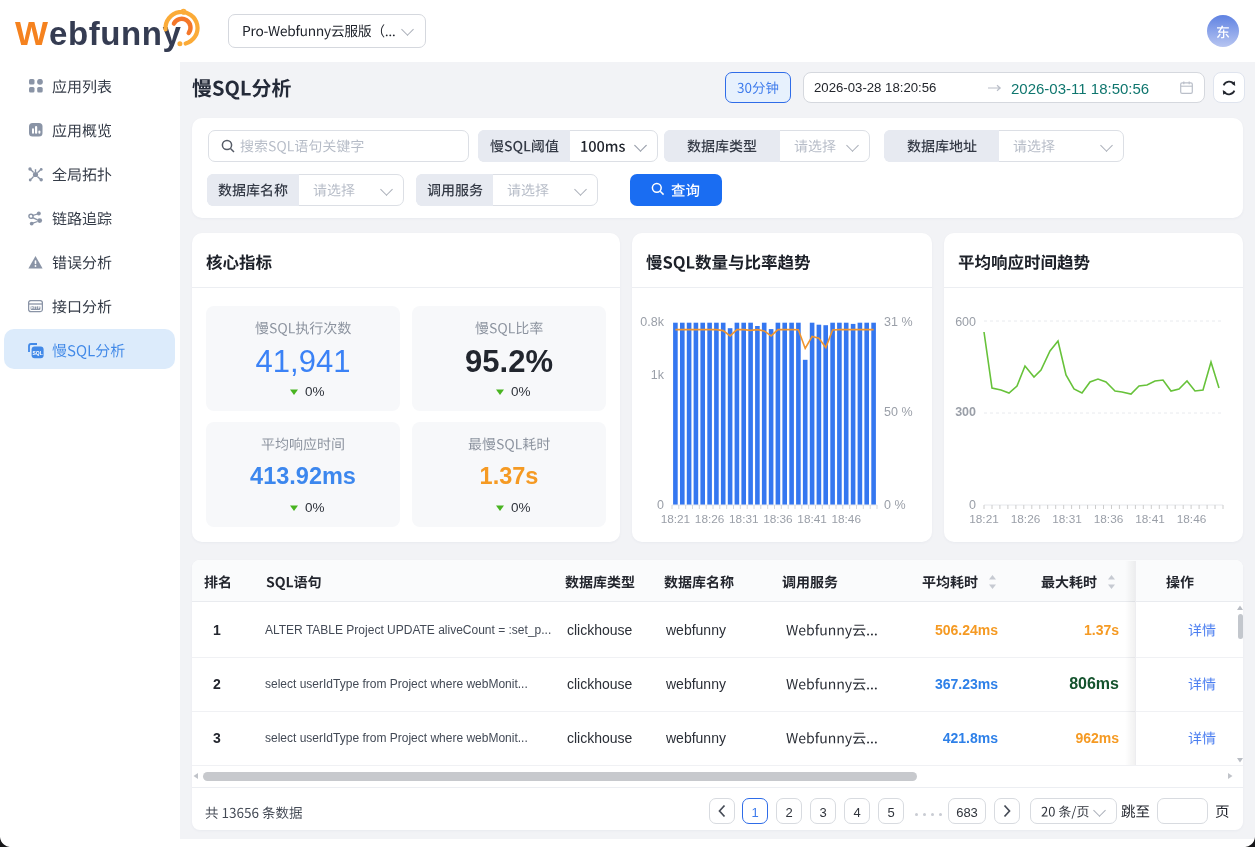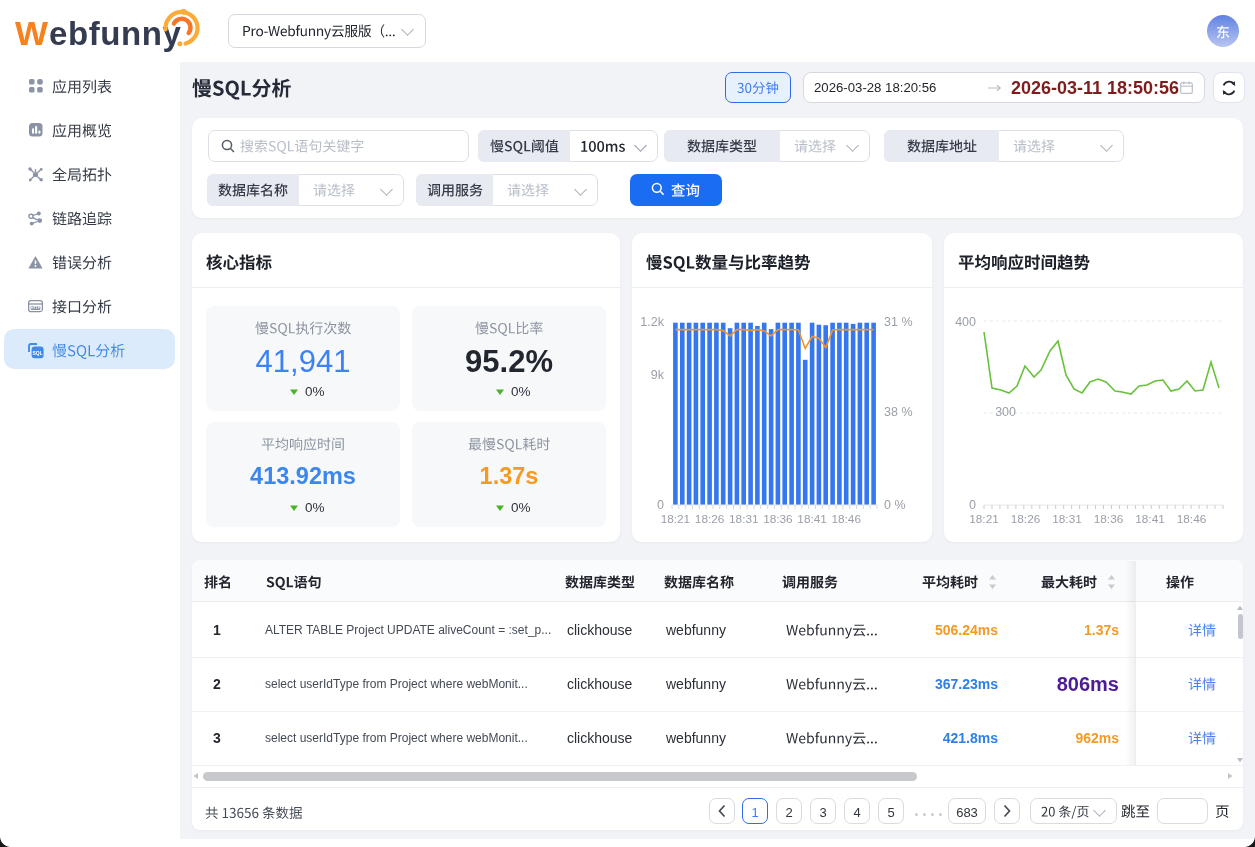--- a/index.html
+++ b/index.html
@@ -106,21 +106,21 @@
     </svg>
     <svg class="t" style="left:192.0px;top:75.5px" width="99" height="24" viewBox="0 0 99 24">
       <path d="M15.2 10.7V12.0H16.6V10.7ZM12.0 10.7V12.0H13.4V10.7ZM8.9 10.7V12.0H10.2V10.7ZM6.9 9.3H18.7V13.5H6.9ZM6.6 14.2H17.0V16.1H6.6ZM16.1 14.2H16.6L17.0 14.1L18.5 14.9Q17.7 16.4 16.5 17.5Q15.3 18.6 13.8 19.3Q12.2 20.1 10.4 20.6Q8.7 21.1 6.8 21.4Q6.7 21.1 6.5 20.7Q6.3 20.4 6.1 20.0Q5.9 19.6 5.7 19.4Q7.4 19.2 9.1 18.8Q10.7 18.4 12.1 17.8Q13.5 17.2 14.5 16.4Q15.6 15.6 16.1 14.5ZM9.7 15.1Q10.5 16.3 12.0 17.1Q13.5 18.0 15.4 18.6Q17.3 19.1 19.5 19.4Q19.3 19.6 19.0 20.0Q18.7 20.3 18.5 20.7Q18.3 21.1 18.1 21.4Q15.8 21.1 13.8 20.3Q11.8 19.6 10.3 18.5Q8.7 17.4 7.6 15.9ZM10.1 6.5V7.3H15.4V6.5ZM10.1 4.6V5.4H15.4V4.6ZM7.8 3.2H17.8V8.7H7.8ZM2.9 2.6H5.1V21.4H2.9ZM1.2 6.6 2.7 6.8Q2.7 7.6 2.6 8.6Q2.5 9.6 2.3 10.6Q2.2 11.6 1.9 12.3L0.4 11.8Q0.6 11.1 0.8 10.2Q0.9 9.3 1.1 8.3Q1.2 7.4 1.2 6.6ZM5.0 6.3 6.5 5.8Q6.8 6.7 7.1 7.6Q7.4 8.6 7.5 9.3L5.8 9.9Q5.7 9.2 5.5 8.2Q5.2 7.2 5.0 6.3Z M26.2 19.9Q24.8 19.9 23.3 19.3Q21.9 18.8 20.8 17.7L22.5 15.7Q23.3 16.4 24.3 16.9Q25.3 17.3 26.3 17.3Q27.5 17.3 28.1 16.9Q28.7 16.4 28.7 15.6Q28.7 15.1 28.4 14.7Q28.1 14.4 27.6 14.1Q27.1 13.9 26.4 13.6L24.5 12.8Q23.7 12.5 23.0 11.9Q22.3 11.4 21.9 10.7Q21.4 9.9 21.4 8.8Q21.4 7.6 22.1 6.6Q22.8 5.7 23.9 5.1Q25.1 4.5 26.6 4.5Q27.9 4.5 29.1 5.0Q30.3 5.5 31.2 6.4L29.7 8.3Q29.0 7.7 28.3 7.4Q27.5 7.1 26.6 7.1Q25.6 7.1 25.0 7.5Q24.5 7.9 24.5 8.6Q24.5 9.1 24.8 9.5Q25.1 9.8 25.6 10.1Q26.1 10.3 26.8 10.6L28.7 11.4Q29.6 11.7 30.3 12.3Q30.9 12.8 31.3 13.6Q31.7 14.3 31.7 15.4Q31.7 16.6 31.0 17.6Q30.4 18.6 29.2 19.3Q28.0 19.9 26.2 19.9Z M40.2 19.9Q38.2 19.9 36.7 18.9Q35.2 18.0 34.4 16.3Q33.6 14.5 33.6 12.1Q33.6 9.7 34.4 8.0Q35.2 6.3 36.7 5.4Q38.2 4.5 40.2 4.5Q42.2 4.5 43.6 5.4Q45.1 6.3 46.0 8.0Q46.8 9.7 46.8 12.1Q46.8 14.5 46.0 16.3Q45.1 18.0 43.6 18.9Q42.2 19.9 40.2 19.9ZM40.2 17.5Q41.3 17.5 42.1 16.8Q42.9 16.2 43.3 15.0Q43.8 13.8 43.8 12.1Q43.8 10.5 43.3 9.4Q42.9 8.3 42.1 7.7Q41.3 7.1 40.2 7.1Q39.1 7.1 38.3 7.7Q37.5 8.3 37.0 9.4Q36.6 10.5 36.6 12.1Q36.6 13.8 37.0 15.0Q37.5 16.2 38.3 16.8Q39.1 17.5 40.2 17.5ZM45.0 23.6Q43.4 23.6 42.2 23.1Q40.9 22.5 40.1 21.6Q39.2 20.7 38.7 19.5L41.7 19.2Q42.0 19.9 42.6 20.4Q43.1 20.8 43.8 21.0Q44.6 21.3 45.3 21.3Q45.8 21.3 46.2 21.2Q46.6 21.1 46.9 21.0L47.5 23.2Q47.1 23.4 46.4 23.5Q45.8 23.6 45.0 23.6Z M49.7 19.6V4.8H52.7V17.1H58.7V19.6Z M63.3 10.0H74.2V12.3H63.3ZM73.4 10.0H75.9Q75.9 10.0 75.9 10.2Q75.9 10.3 75.9 10.6Q75.9 10.8 75.9 11.0Q75.8 13.2 75.7 14.8Q75.6 16.4 75.4 17.5Q75.3 18.6 75.1 19.2Q75.0 19.8 74.7 20.2Q74.3 20.6 73.9 20.8Q73.4 21.0 72.9 21.1Q72.4 21.2 71.5 21.2Q70.7 21.2 69.8 21.2Q69.8 20.6 69.6 19.9Q69.4 19.2 69.1 18.7Q69.9 18.8 70.6 18.8Q71.3 18.8 71.7 18.8Q72.2 18.8 72.5 18.6Q72.7 18.3 72.9 17.4Q73.1 16.5 73.2 14.8Q73.3 13.1 73.4 10.4ZM65.6 2.9 68.2 3.6Q67.5 5.3 66.5 6.9Q65.6 8.5 64.4 9.9Q63.3 11.3 62.1 12.3Q61.9 12.0 61.5 11.7Q61.2 11.3 60.8 10.9Q60.4 10.6 60.1 10.4Q61.2 9.5 62.3 8.3Q63.3 7.2 64.2 5.8Q65.0 4.4 65.6 2.9ZM73.2 2.8Q73.7 3.8 74.3 4.8Q75.0 5.8 75.7 6.8Q76.5 7.7 77.3 8.6Q78.1 9.4 78.9 10.1Q78.6 10.3 78.2 10.6Q77.9 11.0 77.5 11.4Q77.2 11.8 77.0 12.1Q76.2 11.3 75.3 10.3Q74.5 9.4 73.7 8.3Q72.9 7.2 72.2 6.0Q71.5 4.8 71.0 3.7ZM66.7 10.6H69.3Q69.1 12.3 68.8 13.9Q68.5 15.5 67.7 16.9Q67.0 18.3 65.7 19.5Q64.3 20.6 62.1 21.5Q62.0 21.1 61.7 20.7Q61.5 20.3 61.2 20.0Q60.9 19.6 60.6 19.3Q62.6 18.7 63.8 17.7Q64.9 16.8 65.5 15.7Q66.1 14.5 66.4 13.2Q66.6 12.0 66.7 10.6Z M90.1 9.4H98.8V11.6H90.1ZM95.7 2.8 97.8 4.7Q96.6 5.2 95.2 5.6Q93.9 6.0 92.5 6.3Q91.1 6.6 89.7 6.8Q89.7 6.4 89.4 5.8Q89.2 5.2 89.0 4.8Q90.2 4.6 91.4 4.3Q92.7 4.0 93.8 3.6Q94.9 3.2 95.7 2.8ZM93.9 10.1H96.2V21.4H93.9ZM80.4 6.7H88.2V9.0H80.4ZM83.1 2.6H85.4V21.4H83.1ZM83.0 8.3 84.4 8.8Q84.2 10.0 83.8 11.3Q83.5 12.5 83.0 13.8Q82.6 15.0 82.1 16.1Q81.6 17.2 81.0 17.9Q80.8 17.4 80.5 16.8Q80.1 16.1 79.8 15.7Q80.4 15.0 80.8 14.2Q81.3 13.3 81.7 12.3Q82.2 11.3 82.5 10.3Q82.8 9.2 83.0 8.3ZM85.1 9.4Q85.3 9.7 85.8 10.2Q86.2 10.7 86.6 11.4Q87.1 12.0 87.5 12.6Q87.9 13.1 88.1 13.3L86.7 15.2Q86.5 14.7 86.1 14.1Q85.8 13.5 85.4 12.8Q85.0 12.1 84.7 11.5Q84.3 10.9 84.0 10.5ZM89.0 4.8H91.2V10.8Q91.2 11.9 91.1 13.3Q91.1 14.7 90.8 16.2Q90.6 17.6 90.1 18.9Q89.7 20.3 89.0 21.3Q88.7 21.2 88.4 20.9Q88.0 20.7 87.6 20.5Q87.2 20.2 87.0 20.1Q87.7 19.1 88.1 18.0Q88.5 16.8 88.6 15.5Q88.8 14.3 88.9 13.0Q89.0 11.8 89.0 10.8Z" fill="#252b39"></path>
     </svg>
     <div style="position:absolute;left:725px;top:72px;width:66px;height:31px;border:1.5px solid #2f6ce8;border-radius:7px;background:#e7f1fd"></div>
     <svg class="t" style="left:737.0px;top:79.2px" width="42" height="18" viewBox="0 0 42 18">
       <path d="M3.6 14.1Q2.8 14.1 2.2 13.9Q1.6 13.7 1.2 13.4Q0.7 13.1 0.4 12.7L1.0 11.9Q1.5 12.3 2.0 12.7Q2.6 13.0 3.5 13.0Q4.1 13.0 4.5 12.8Q5.0 12.6 5.2 12.2Q5.5 11.8 5.5 11.2Q5.5 10.6 5.2 10.1Q4.9 9.7 4.2 9.5Q3.6 9.2 2.4 9.2V8.3Q3.4 8.3 4.0 8.0Q4.6 7.8 4.9 7.3Q5.1 6.9 5.1 6.4Q5.1 5.7 4.7 5.2Q4.2 4.8 3.5 4.8Q2.9 4.8 2.4 5.1Q1.8 5.3 1.4 5.8L0.8 5.0Q1.3 4.5 2.0 4.1Q2.7 3.8 3.5 3.8Q4.3 3.8 5.0 4.1Q5.7 4.4 6.0 4.9Q6.4 5.5 6.4 6.3Q6.4 7.2 5.9 7.8Q5.4 8.4 4.6 8.7V8.7Q5.2 8.9 5.7 9.2Q6.2 9.5 6.5 10.0Q6.7 10.6 6.7 11.2Q6.7 12.1 6.3 12.7Q5.9 13.4 5.2 13.7Q4.4 14.1 3.6 14.1Z M11.2 14.1Q10.3 14.1 9.6 13.5Q8.9 12.9 8.5 11.8Q8.2 10.6 8.2 8.9Q8.2 7.2 8.5 6.0Q8.9 4.9 9.6 4.4Q10.3 3.8 11.2 3.8Q12.2 3.8 12.9 4.4Q13.6 4.9 13.9 6.1Q14.3 7.2 14.3 8.9Q14.3 10.6 13.9 11.8Q13.6 12.9 12.9 13.5Q12.2 14.1 11.2 14.1ZM11.2 13.1Q11.8 13.1 12.2 12.6Q12.7 12.2 12.9 11.3Q13.1 10.3 13.1 8.9Q13.1 7.5 12.9 6.5Q12.7 5.6 12.2 5.2Q11.8 4.8 11.2 4.8Q10.7 4.8 10.3 5.2Q9.8 5.6 9.6 6.5Q9.4 7.5 9.4 8.9Q9.4 10.3 9.6 11.3Q9.8 12.2 10.3 12.6Q10.7 13.1 11.2 13.1Z M17.5 7.6H25.2V8.6H17.5ZM24.9 7.6H25.9Q25.9 7.6 25.9 7.7Q25.9 7.8 25.9 7.9Q25.9 8.1 25.9 8.1Q25.9 9.7 25.8 10.8Q25.7 11.9 25.6 12.6Q25.5 13.3 25.4 13.7Q25.3 14.1 25.1 14.3Q24.9 14.6 24.6 14.7Q24.4 14.8 24.0 14.8Q23.7 14.8 23.1 14.8Q22.5 14.8 21.9 14.8Q21.9 14.6 21.8 14.3Q21.7 14.0 21.6 13.8Q22.2 13.8 22.8 13.8Q23.4 13.9 23.6 13.9Q24.0 13.9 24.2 13.7Q24.3 13.5 24.5 12.9Q24.6 12.3 24.7 11.0Q24.8 9.8 24.9 7.8ZM19.4 2.8 20.4 3.1Q20.0 4.2 19.4 5.3Q18.7 6.3 18.0 7.2Q17.2 8.0 16.4 8.7Q16.4 8.6 16.2 8.4Q16.0 8.3 15.9 8.2Q15.7 8.0 15.6 7.9Q16.4 7.3 17.1 6.5Q17.8 5.7 18.4 4.8Q19.0 3.8 19.4 2.8ZM24.1 2.8Q24.4 3.5 24.8 4.2Q25.3 4.9 25.8 5.5Q26.3 6.2 26.9 6.8Q27.4 7.3 28.0 7.7Q27.8 7.8 27.7 8.0Q27.5 8.1 27.4 8.3Q27.2 8.4 27.1 8.6Q26.6 8.1 26.1 7.5Q25.5 6.9 25.0 6.2Q24.4 5.4 24.0 4.7Q23.5 3.9 23.1 3.2ZM20.2 7.9H21.3Q21.1 9.0 20.9 10.1Q20.7 11.1 20.2 12.1Q19.7 13.0 18.8 13.7Q17.9 14.5 16.5 15.0Q16.4 14.9 16.3 14.7Q16.2 14.5 16.1 14.4Q16.0 14.2 15.9 14.1Q17.2 13.7 18.0 13.0Q18.8 12.4 19.3 11.6Q19.7 10.7 19.9 9.8Q20.1 8.9 20.2 7.9Z M34.5 5.4H41.1V11.3H40.2V6.4H35.5V11.4H34.5ZM37.3 2.6H38.3V15.0H37.3ZM35.0 9.6H40.7V10.6H35.0ZM30.9 2.6 31.8 2.8Q31.6 3.6 31.2 4.3Q30.8 5.0 30.4 5.7Q30.0 6.3 29.5 6.8Q29.4 6.7 29.4 6.5Q29.3 6.3 29.2 6.1Q29.1 5.9 29.0 5.8Q29.6 5.2 30.1 4.4Q30.6 3.5 30.9 2.6ZM30.6 4.1H34.1V5.0H30.5ZM31.1 14.9 31.0 14.0 31.3 13.6 34.1 12.2Q34.1 12.4 34.1 12.7Q34.2 12.9 34.2 13.1Q33.3 13.6 32.7 13.9Q32.1 14.2 31.8 14.4Q31.5 14.6 31.3 14.7Q31.2 14.8 31.1 14.9ZM30.0 6.5H33.8V7.4H30.0ZM29.3 9.2H34.1V10.2H29.3ZM31.1 14.9Q31.0 14.8 30.9 14.6Q30.8 14.5 30.7 14.3Q30.6 14.2 30.5 14.1Q30.7 14.0 31.0 13.7Q31.3 13.4 31.3 12.9V6.8H32.2V13.6Q32.2 13.6 32.1 13.7Q32.0 13.8 31.8 14.0Q31.6 14.1 31.5 14.3Q31.3 14.4 31.2 14.6Q31.1 14.7 31.1 14.9Z" fill="#3e7bec"></path>
     </svg>
     <div style="position:absolute;left:803px;top:72px;width:402px;height:31px;border:1px solid #d5d8de;border-radius:8px;background:#fff"></div>
     <div class="ht" style="left:814.0px;top:88.0px;font-size:13.2px;color:#23262c;font-weight:normal;font-family:'Liberation Sans',sans-serif;transform:translateY(-50%);">2026-03-28 18:20:56</div>
-    <div class="ht" style="left:1011.0px;top:88.0px;font-size:18px;color:#7f1d1d;font-weight:bold;font-family:'Liberation Sans',sans-serif;transform:translateY(-50%);">2026-03-11 18:50:56</div>
+    <div class="ht" style="left:1011.0px;top:88.0px;font-size:15px;color:#0f766e;font-weight:normal;font-family:'Liberation Sans',sans-serif;transform:translateY(-50%);">2026-03-11 18:50:56</div>
     <svg class="t" style="left:987px;top:83px;" width="16" height="10" viewBox="0 0 16 10">
       <path d="M1 5 L13 5 M10 2.2 L13.2 5 L10 7.8" stroke="#b9bec8" stroke-width="1.2" fill="none"></path>
     </svg>
     <svg class="t" style="left:1180px;top:81px;" width="13" height="13" viewBox="0 0 13 13">
       <rect x="0.7" y="1.9" width="11.6" height="10.4" rx="1.4" fill="none" stroke="#babfc9" stroke-width="1.2"></rect>
       <line x1="0.7" y1="5.2" x2="12.3" y2="5.2" stroke="#babfc9" stroke-width="1.1"></line>
       <line x1="3.8" y1="0.6" x2="3.8" y2="3.2" stroke="#babfc9" stroke-width="1.2"></line>
       <line x1="9.2" y1="0.6" x2="9.2" y2="3.2" stroke="#babfc9" stroke-width="1.2"></line>
     </svg>
     <div style="position:absolute;left:1213px;top:72px;width:32px;height:31px;border:1px solid #dfe4ee;border-radius:8px;background:#fff"></div>
@@ -307,25 +307,25 @@
       <line x1="197.2" y1="272" x2="197.2" y2="276" stroke="#d8d8d8" stroke-width="1"></line>
       <line x1="204.0" y1="272" x2="204.0" y2="276" stroke="#d8d8d8" stroke-width="1"></line>
       <line x1="210.8" y1="272" x2="210.8" y2="276" stroke="#d8d8d8" stroke-width="1"></line>
       <line x1="217.7" y1="272" x2="217.7" y2="276" stroke="#d8d8d8" stroke-width="1"></line>
       <line x1="224.5" y1="272" x2="224.5" y2="276" stroke="#d8d8d8" stroke-width="1"></line>
       <line x1="231.3" y1="272" x2="231.3" y2="276" stroke="#d8d8d8" stroke-width="1"></line>
       <line x1="238.2" y1="272" x2="238.2" y2="276" stroke="#d8d8d8" stroke-width="1"></line>
       <line x1="245.0" y1="272" x2="245.0" y2="276" stroke="#d8d8d8" stroke-width="1"></line>
       <polyline points="43.4,96.6 50.2,96.6 57.1,96.6 63.9,96.6 70.8,96.6 77.6,96.6 84.4,96.6 91.2,97.6 98.1,102.9 104.9,96.6 111.8,96.6 118.6,97.4 125.4,96.6 132.2,97.9 139.1,102.9 145.9,96.6 152.8,96.6 159.6,96.6 166.4,96.8 173.2,115.4 180.1,103.5 186.9,105.3 193.8,114.5 200.6,97.0 207.4,96.6 214.2,96.6 221.1,96.6 227.9,96.6 234.8,96.6 241.6,96.6" fill="none" stroke="#f0952e" stroke-width="1.6"></polyline>
     </svg>
-    <div class="ht" style="left:664.0px;top:322.0px;font-size:12.5px;color:#9a9fa8;font-weight:normal;font-family:'Liberation Sans',sans-serif;transform:translate(-100%,-50%);">1.2k</div>
-    <div class="ht" style="left:664.0px;top:375.0px;font-size:12.5px;color:#9a9fa8;font-weight:normal;font-family:'Liberation Sans',sans-serif;transform:translate(-100%,-50%);">9k</div>
+    <div class="ht" style="left:664.0px;top:322.0px;font-size:12.5px;color:#9a9fa8;font-weight:normal;font-family:'Liberation Sans',sans-serif;transform:translate(-100%,-50%);">0.8k</div>
+    <div class="ht" style="left:664.0px;top:375.0px;font-size:12.5px;color:#9a9fa8;font-weight:normal;font-family:'Liberation Sans',sans-serif;transform:translate(-100%,-50%);">1k</div>
     <div class="ht" style="left:664.0px;top:505.0px;font-size:12.5px;color:#9a9fa8;font-weight:normal;font-family:'Liberation Sans',sans-serif;transform:translate(-100%,-50%);">0</div>
     <div class="ht" style="left:884.0px;top:322.0px;font-size:12.5px;color:#9a9fa8;font-weight:normal;font-family:'Liberation Sans',sans-serif;transform:translateY(-50%);">31 %</div>
-    <div class="ht" style="left:884.0px;top:412.0px;font-size:12.5px;color:#9a9fa8;font-weight:normal;font-family:'Liberation Sans',sans-serif;transform:translateY(-50%);">38 %</div>
+    <div class="ht" style="left:884.0px;top:412.0px;font-size:12.5px;color:#9a9fa8;font-weight:normal;font-family:'Liberation Sans',sans-serif;transform:translateY(-50%);">50 %</div>
     <div class="ht" style="left:884.0px;top:505.0px;font-size:12.5px;color:#9a9fa8;font-weight:normal;font-family:'Liberation Sans',sans-serif;transform:translateY(-50%);">0 %</div>
     <div class="ht" style="left:675.4px;top:520.0px;font-size:11.8px;color:#9a9fa8;font-weight:normal;font-family:'Liberation Sans',sans-serif;transform:translate(-50%,-50%);">18:21</div>
     <div class="ht" style="left:709.6px;top:520.0px;font-size:11.8px;color:#9a9fa8;font-weight:normal;font-family:'Liberation Sans',sans-serif;transform:translate(-50%,-50%);">18:26</div>
     <div class="ht" style="left:743.8px;top:520.0px;font-size:11.8px;color:#9a9fa8;font-weight:normal;font-family:'Liberation Sans',sans-serif;transform:translate(-50%,-50%);">18:31</div>
     <div class="ht" style="left:777.9px;top:520.0px;font-size:11.8px;color:#9a9fa8;font-weight:normal;font-family:'Liberation Sans',sans-serif;transform:translate(-50%,-50%);">18:36</div>
     <div class="ht" style="left:812.1px;top:520.0px;font-size:11.8px;color:#9a9fa8;font-weight:normal;font-family:'Liberation Sans',sans-serif;transform:translate(-50%,-50%);">18:41</div>
     <div class="ht" style="left:846.2px;top:520.0px;font-size:11.8px;color:#9a9fa8;font-weight:normal;font-family:'Liberation Sans',sans-serif;transform:translate(-50%,-50%);">18:46</div>
     <svg class="t" style="left:944px;top:233px;" width="299" height="309" viewBox="0 0 299 309">
       <line x1="40" y1="88" x2="279" y2="88" stroke="#e8eaee" stroke-width="1" stroke-dasharray="3,3"></line>
       <line x1="40" y1="180" x2="279" y2="180" stroke="#e8eaee" stroke-width="1" stroke-dasharray="3,3"></line>
@@ -356,22 +356,22 @@
       <line x1="223.2" y1="272" x2="223.2" y2="276" stroke="#ccc" stroke-width="1"></line>
       <line x1="231.2" y1="272" x2="231.2" y2="276" stroke="#ccc" stroke-width="1"></line>
       <line x1="239.2" y1="272" x2="239.2" y2="276" stroke="#ccc" stroke-width="1"></line>
       <line x1="247.1" y1="272" x2="247.1" y2="276" stroke="#ccc" stroke-width="1"></line>
       <line x1="255.1" y1="272" x2="255.1" y2="276" stroke="#ccc" stroke-width="1"></line>
       <line x1="263.1" y1="272" x2="263.1" y2="276" stroke="#ccc" stroke-width="1"></line>
       <line x1="271.0" y1="272" x2="271.0" y2="276" stroke="#ccc" stroke-width="1"></line>
       <line x1="279.0" y1="272" x2="279.0" y2="276" stroke="#ccc" stroke-width="1"></line>
       <polyline points="40,99 48,155 57,157 65,160 73,153 81,133 90,144 97,137 106,118 114,108 122,142 130,156 138,160 146,149 154,146 162,149 171,158 178,159 187,161 195,153 203,152 211,148 219,147 227,158 235,156 243,148 251,158 259,157 267,129 275,155" fill="none" stroke="#67c23a" stroke-width="1.6"></polyline>
     </svg>
-    <div class="ht" style="left:976.0px;top:322.0px;font-size:12.5px;color:#9a9fa8;font-weight:normal;font-family:'Liberation Sans',sans-serif;transform:translate(-100%,-50%);">400</div>
-    <div class="ht" style="left:976.0px;top:412.0px;font-size:12.5px;color:#9a9fa8;font-weight:normal;font-family:'Liberation Sans',sans-serif;transform:translate(-100%,-50%);margin-left:40px;">300</div>
+    <div class="ht" style="left:976.0px;top:322.0px;font-size:12.5px;color:#9a9fa8;font-weight:normal;font-family:'Liberation Sans',sans-serif;transform:translate(-100%,-50%);">600</div>
+    <div class="ht" style="left:976.0px;top:412.0px;font-size:12.5px;color:#9a9fa8;font-weight:bold;font-family:'Liberation Sans',sans-serif;transform:translate(-100%,-50%);">300</div>
     <div class="ht" style="left:976.0px;top:505.0px;font-size:12.5px;color:#9a9fa8;font-weight:normal;font-family:'Liberation Sans',sans-serif;transform:translate(-100%,-50%);">0</div>
     <div class="ht" style="left:984.0px;top:520.0px;font-size:11.8px;color:#9a9fa8;font-weight:normal;font-family:'Liberation Sans',sans-serif;transform:translate(-50%,-50%);">18:21</div>
     <div class="ht" style="left:1025.5px;top:520.0px;font-size:11.8px;color:#9a9fa8;font-weight:normal;font-family:'Liberation Sans',sans-serif;transform:translate(-50%,-50%);">18:26</div>
     <div class="ht" style="left:1067.0px;top:520.0px;font-size:11.8px;color:#9a9fa8;font-weight:normal;font-family:'Liberation Sans',sans-serif;transform:translate(-50%,-50%);">18:31</div>
     <div class="ht" style="left:1108.5px;top:520.0px;font-size:11.8px;color:#9a9fa8;font-weight:normal;font-family:'Liberation Sans',sans-serif;transform:translate(-50%,-50%);">18:36</div>
     <div class="ht" style="left:1150.0px;top:520.0px;font-size:11.8px;color:#9a9fa8;font-weight:normal;font-family:'Liberation Sans',sans-serif;transform:translate(-50%,-50%);">18:41</div>
     <div class="ht" style="left:1191.5px;top:520.0px;font-size:11.8px;color:#9a9fa8;font-weight:normal;font-family:'Liberation Sans',sans-serif;transform:translate(-50%,-50%);">18:46</div>
     <div class="card" style="left:192px;top:560px;width:1051px;height:270px;border-radius:8px"></div>
     <div style="position:absolute;left:192px;top:560px;width:1051px;height:42px;background:#fafbfc;border-radius:8px 8px 0 0;border-bottom:1px solid #e9ebef"></div>
     <svg class="t" style="left:204.0px;top:573.0px" width="28" height="18" viewBox="0 0 28 18">
@@ -427,21 +427,21 @@
       <path d="M1.5 3.6 2.2 2.9Q2.6 3.2 3.0 3.6Q3.4 3.9 3.8 4.3Q4.2 4.6 4.4 4.9L3.7 5.7Q3.4 5.4 3.1 5.0Q2.7 4.7 2.3 4.3Q1.9 3.9 1.5 3.6ZM2.6 15.2 2.4 14.2 2.7 13.7 5.1 11.9Q5.2 12.1 5.3 12.4Q5.4 12.6 5.5 12.8Q4.6 13.4 4.1 13.9Q3.6 14.3 3.3 14.5Q3.0 14.8 2.8 14.9Q2.7 15.0 2.6 15.2ZM0.6 7.0H3.4V8.0H0.6ZM2.6 15.2Q2.6 15.0 2.5 14.9Q2.4 14.8 2.2 14.6Q2.1 14.5 2.0 14.4Q2.2 14.3 2.3 14.1Q2.5 13.9 2.6 13.7Q2.7 13.4 2.7 13.0V7.0H3.7V13.8Q3.7 13.8 3.6 13.9Q3.5 14.0 3.3 14.2Q3.2 14.3 3.0 14.5Q2.8 14.7 2.7 14.9Q2.6 15.0 2.6 15.2ZM5.6 5.2H13.0V6.2H5.6ZM6.0 8.1H12.6V9.1H6.0ZM5.3 11.1H13.3V12.1H5.3ZM8.8 5.6H9.9V15.4H8.8ZM6.4 3.0 7.3 2.6Q7.6 3.1 8.0 3.8Q8.4 4.4 8.5 4.8L7.5 5.2Q7.4 4.8 7.1 4.1Q6.7 3.5 6.4 3.0ZM11.6 2.5 12.6 2.9Q12.3 3.7 11.8 4.5Q11.4 5.3 11.0 5.8L10.1 5.5Q10.4 5.1 10.6 4.6Q10.9 4.1 11.2 3.5Q11.4 3.0 11.6 2.5Z M20.0 10.6H25.6V11.4H20.0ZM18.7 3.7H27.0V4.5H18.7ZM19.0 5.4H26.6V6.1H19.0ZM18.3 7.1H27.4V7.9H18.3ZM20.0 12.4H25.6V13.2H20.0ZM19.3 8.7H25.6V9.5H20.2V15.4H19.3ZM25.3 8.7H26.3V14.3Q26.3 14.7 26.2 14.9Q26.1 15.1 25.8 15.2Q25.5 15.3 25.0 15.4Q24.5 15.4 23.8 15.4Q23.8 15.2 23.7 14.9Q23.6 14.7 23.5 14.5Q24.0 14.5 24.5 14.5Q24.9 14.5 25.1 14.5Q25.3 14.5 25.3 14.2ZM22.3 2.6H23.3V7.4H22.3ZM16.1 2.6H17.1V15.4H16.1ZM15.0 5.3 15.8 5.4Q15.8 5.9 15.7 6.6Q15.6 7.3 15.5 7.9Q15.4 8.6 15.2 9.1L14.4 8.9Q14.6 8.4 14.7 7.8Q14.8 7.1 14.9 6.5Q15.0 5.8 15.0 5.3ZM17.2 4.9 17.9 4.6Q18.1 5.1 18.4 5.6Q18.6 6.2 18.7 6.6L18.0 7.0Q17.9 6.6 17.6 6.0Q17.4 5.4 17.2 4.9Z" fill="#4b7ef0"></path>
     </svg>
     <div class="ht" style="left:217.0px;top:684.0px;font-size:14px;color:#23262e;font-weight:bold;font-family:'Liberation Sans',sans-serif;transform:translate(-50%,-50%);">2</div>
     <div class="ht" style="left:265.0px;top:684.0px;font-size:12px;color:#434a56;font-weight:normal;font-family:'Liberation Sans',sans-serif;transform:translateY(-50%);">select userIdType from Project where webMonit...</div>
     <div class="ht" style="left:567.0px;top:684.0px;font-size:14px;color:#2a2e36;font-weight:normal;font-family:'Liberation Sans',sans-serif;transform:translateY(-50%);">clickhouse</div>
     <div class="ht" style="left:666.0px;top:684.0px;font-size:14px;color:#2a2e36;font-weight:normal;font-family:'Liberation Sans',sans-serif;transform:translateY(-50%);">webfunny</div>
     <svg class="t" style="left:786.0px;top:675.0px" width="92" height="18" viewBox="0 0 92 18">
       <path d="M2.5 14.3 0.4 4.1H1.7L2.8 9.6Q2.9 10.5 3.1 11.3Q3.2 12.1 3.4 13.0H3.4Q3.6 12.1 3.8 11.3Q4.0 10.5 4.2 9.6L5.6 4.1H6.8L8.2 9.6Q8.4 10.5 8.6 11.3Q8.8 12.1 8.9 13.0H9.0Q9.2 12.1 9.3 11.3Q9.4 10.5 9.6 9.6L10.7 4.1H11.9L9.8 14.3H8.2L6.7 8.1Q6.5 7.5 6.4 7.0Q6.3 6.4 6.2 5.8H6.1Q6.0 6.4 5.9 7.0Q5.7 7.5 5.6 8.1L4.1 14.3Z M16.7 14.5Q15.6 14.5 14.8 14.0Q14.0 13.6 13.5 12.7Q13.0 11.8 13.0 10.5Q13.0 9.6 13.3 8.9Q13.6 8.1 14.1 7.6Q14.6 7.1 15.2 6.8Q15.8 6.5 16.4 6.5Q17.4 6.5 18.1 7.0Q18.7 7.4 19.1 8.2Q19.5 9.0 19.5 10.1Q19.5 10.3 19.4 10.5Q19.4 10.7 19.4 10.8H14.3Q14.3 11.6 14.6 12.2Q15.0 12.8 15.5 13.2Q16.1 13.5 16.8 13.5Q17.4 13.5 17.8 13.3Q18.3 13.2 18.7 12.9L19.2 13.7Q18.7 14.0 18.0 14.3Q17.4 14.5 16.7 14.5ZM14.3 9.9H18.3Q18.3 8.8 17.8 8.2Q17.3 7.5 16.4 7.5Q15.9 7.5 15.4 7.8Q15.0 8.1 14.7 8.6Q14.3 9.1 14.3 9.9Z M24.7 14.5Q24.2 14.5 23.6 14.2Q23.0 14.0 22.5 13.5H22.5L22.4 14.3H21.3V3.2H22.6V6.2L22.6 7.6Q23.1 7.1 23.7 6.8Q24.3 6.5 25.0 6.5Q25.9 6.5 26.6 7.0Q27.3 7.5 27.6 8.4Q28.0 9.2 28.0 10.4Q28.0 11.7 27.5 12.6Q27.1 13.5 26.3 14.0Q25.6 14.5 24.7 14.5ZM24.5 13.4Q25.1 13.4 25.6 13.1Q26.1 12.7 26.4 12.0Q26.7 11.4 26.7 10.4Q26.7 9.6 26.5 8.9Q26.3 8.3 25.8 8.0Q25.4 7.6 24.6 7.6Q24.2 7.6 23.7 7.9Q23.2 8.1 22.6 8.6V12.6Q23.1 13.1 23.6 13.3Q24.1 13.4 24.5 13.4Z M30.2 14.3V5.5Q30.2 4.7 30.4 4.2Q30.7 3.6 31.2 3.3Q31.7 3.0 32.4 3.0Q32.8 3.0 33.1 3.1Q33.4 3.1 33.7 3.2L33.4 4.2Q33.0 4.0 32.5 4.0Q32.0 4.0 31.7 4.4Q31.5 4.8 31.5 5.5V14.3ZM29.2 7.8V6.8L30.3 6.7H33.1V7.8Z M36.8 14.5Q35.6 14.5 35.0 13.7Q34.4 13.0 34.4 11.5V6.7H35.7V11.4Q35.7 12.4 36.0 12.9Q36.4 13.4 37.1 13.4Q37.7 13.4 38.2 13.1Q38.7 12.8 39.2 12.1V6.7H40.5V14.3H39.4L39.3 13.1H39.3Q38.7 13.7 38.1 14.1Q37.5 14.5 36.8 14.5Z M43.0 14.3V6.7H44.1L44.2 7.8H44.2Q44.8 7.3 45.4 6.9Q46.0 6.5 46.8 6.5Q48.0 6.5 48.6 7.3Q49.1 8.0 49.1 9.5V14.3H47.8V9.7Q47.8 8.6 47.5 8.1Q47.2 7.6 46.4 7.6Q45.8 7.6 45.3 7.9Q44.9 8.2 44.3 8.8V14.3Z M51.6 14.3V6.7H52.6L52.7 7.8H52.8Q53.3 7.3 53.9 6.9Q54.5 6.5 55.3 6.5Q56.5 6.5 57.1 7.3Q57.7 8.0 57.7 9.5V14.3H56.4V9.7Q56.4 8.6 56.0 8.1Q55.7 7.6 54.9 7.6Q54.3 7.6 53.9 7.9Q53.4 8.2 52.9 8.8V14.3Z M60.2 17.6Q60.0 17.6 59.8 17.6Q59.5 17.5 59.3 17.4L59.6 16.4Q59.7 16.5 59.9 16.5Q60.0 16.5 60.2 16.5Q60.8 16.5 61.2 16.1Q61.7 15.6 61.9 14.9L62.1 14.3L59.0 6.7H60.3L61.9 10.9Q62.1 11.4 62.3 12.0Q62.4 12.6 62.6 13.1H62.7Q62.9 12.6 63.0 12.0Q63.2 11.4 63.3 10.9L64.7 6.7H65.9L63.1 15.0Q62.8 15.7 62.4 16.3Q62.1 16.9 61.5 17.3Q61.0 17.6 60.2 17.6Z M68.4 3.7H77.9V4.7H68.4ZM66.9 7.6H79.4V8.7H66.9ZM74.8 10.4 75.8 10.0Q76.4 10.7 77.0 11.6Q77.6 12.5 78.2 13.4Q78.7 14.2 79.1 14.9L78.0 15.5Q77.7 14.8 77.2 13.9Q76.6 13.1 76.0 12.1Q75.4 11.2 74.8 10.4ZM68.1 14.9Q68.1 14.8 68.0 14.6Q67.9 14.4 67.8 14.2Q67.8 13.9 67.7 13.8Q67.9 13.7 68.2 13.4Q68.5 13.2 68.8 12.7Q68.9 12.5 69.3 12.0Q69.6 11.6 70.0 10.9Q70.5 10.2 70.9 9.5Q71.3 8.7 71.6 7.9L72.9 8.3Q72.3 9.5 71.7 10.5Q71.0 11.6 70.3 12.6Q69.6 13.5 68.9 14.3V14.3Q68.9 14.3 68.8 14.4Q68.7 14.4 68.5 14.5Q68.3 14.6 68.2 14.7Q68.1 14.8 68.1 14.9ZM68.1 14.9 68.1 14.0 68.9 13.6 77.4 12.9Q77.4 13.2 77.5 13.5Q77.5 13.8 77.6 14.0Q75.6 14.1 74.1 14.3Q72.7 14.4 71.7 14.5Q70.7 14.6 70.0 14.6Q69.4 14.7 69.0 14.7Q68.7 14.8 68.5 14.8Q68.2 14.9 68.1 14.9Z M82.1 14.5Q81.7 14.5 81.4 14.2Q81.1 14.0 81.1 13.5Q81.1 13.1 81.4 12.8Q81.7 12.5 82.1 12.5Q82.5 12.5 82.7 12.8Q83.0 13.1 83.0 13.5Q83.0 14.0 82.7 14.2Q82.5 14.5 82.1 14.5Z M86.0 14.5Q85.6 14.5 85.3 14.2Q85.0 14.0 85.0 13.5Q85.0 13.1 85.3 12.8Q85.6 12.5 86.0 12.5Q86.3 12.5 86.6 12.8Q86.9 13.1 86.9 13.5Q86.9 14.0 86.6 14.2Q86.3 14.5 86.0 14.5Z M89.8 14.5Q89.5 14.5 89.2 14.2Q88.9 14.0 88.9 13.5Q88.9 13.1 89.2 12.8Q89.5 12.5 89.8 12.5Q90.2 12.5 90.5 12.8Q90.8 13.1 90.8 13.5Q90.8 14.0 90.5 14.2Q90.2 14.5 89.8 14.5Z" fill="#2a2e36"></path>
     </svg>
     <div class="ht" style="left:998.0px;top:684.0px;font-size:14px;color:#2e80e8;font-weight:bold;font-family:'Liberation Sans',sans-serif;transform:translate(-100%,-50%);">367.23ms</div>
-    <div class="ht" style="left:1119.0px;top:684.0px;font-size:20px;color:#4c1d95;font-weight:bold;font-family:'Liberation Sans',sans-serif;transform:translate(-100%,-50%);">806ms</div>
+    <div class="ht" style="left:1119.0px;top:684.0px;font-size:16px;color:#14532d;font-weight:bold;font-family:'Liberation Sans',sans-serif;transform:translate(-100%,-50%);">806ms</div>
     <svg class="t" style="left:1188.0px;top:675.0px" width="28" height="18" viewBox="0 0 28 18">
       <path d="M1.5 3.6 2.2 2.9Q2.6 3.2 3.0 3.6Q3.4 3.9 3.8 4.3Q4.2 4.6 4.4 4.9L3.7 5.7Q3.4 5.4 3.1 5.0Q2.7 4.7 2.3 4.3Q1.9 3.9 1.5 3.6ZM2.6 15.2 2.4 14.2 2.7 13.7 5.1 11.9Q5.2 12.1 5.3 12.4Q5.4 12.6 5.5 12.8Q4.6 13.4 4.1 13.9Q3.6 14.3 3.3 14.5Q3.0 14.8 2.8 14.9Q2.7 15.0 2.6 15.2ZM0.6 7.0H3.4V8.0H0.6ZM2.6 15.2Q2.6 15.0 2.5 14.9Q2.4 14.8 2.2 14.6Q2.1 14.5 2.0 14.4Q2.2 14.3 2.3 14.1Q2.5 13.9 2.6 13.7Q2.7 13.4 2.7 13.0V7.0H3.7V13.8Q3.7 13.8 3.6 13.9Q3.5 14.0 3.3 14.2Q3.2 14.3 3.0 14.5Q2.8 14.7 2.7 14.9Q2.6 15.0 2.6 15.2ZM5.6 5.2H13.0V6.2H5.6ZM6.0 8.1H12.6V9.1H6.0ZM5.3 11.1H13.3V12.1H5.3ZM8.8 5.6H9.9V15.4H8.8ZM6.4 3.0 7.3 2.6Q7.6 3.1 8.0 3.8Q8.4 4.4 8.5 4.8L7.5 5.2Q7.4 4.8 7.1 4.1Q6.7 3.5 6.4 3.0ZM11.6 2.5 12.6 2.9Q12.3 3.7 11.8 4.5Q11.4 5.3 11.0 5.8L10.1 5.5Q10.4 5.1 10.6 4.6Q10.9 4.1 11.2 3.5Q11.4 3.0 11.6 2.5Z M20.0 10.6H25.6V11.4H20.0ZM18.7 3.7H27.0V4.5H18.7ZM19.0 5.4H26.6V6.1H19.0ZM18.3 7.1H27.4V7.9H18.3ZM20.0 12.4H25.6V13.2H20.0ZM19.3 8.7H25.6V9.5H20.2V15.4H19.3ZM25.3 8.7H26.3V14.3Q26.3 14.7 26.2 14.9Q26.1 15.1 25.8 15.2Q25.5 15.3 25.0 15.4Q24.5 15.4 23.8 15.4Q23.8 15.2 23.7 14.9Q23.6 14.7 23.5 14.5Q24.0 14.5 24.5 14.5Q24.9 14.5 25.1 14.5Q25.3 14.5 25.3 14.2ZM22.3 2.6H23.3V7.4H22.3ZM16.1 2.6H17.1V15.4H16.1ZM15.0 5.3 15.8 5.4Q15.8 5.9 15.7 6.6Q15.6 7.3 15.5 7.9Q15.4 8.6 15.2 9.1L14.4 8.9Q14.6 8.4 14.7 7.8Q14.8 7.1 14.9 6.5Q15.0 5.8 15.0 5.3ZM17.2 4.9 17.9 4.6Q18.1 5.1 18.4 5.6Q18.6 6.2 18.7 6.6L18.0 7.0Q17.9 6.6 17.6 6.0Q17.4 5.4 17.2 4.9Z" fill="#4b7ef0"></path>
     </svg>
     <div class="ht" style="left:217.0px;top:738.0px;font-size:14px;color:#23262e;font-weight:bold;font-family:'Liberation Sans',sans-serif;transform:translate(-50%,-50%);">3</div>
     <div class="ht" style="left:265.0px;top:738.0px;font-size:12px;color:#434a56;font-weight:normal;font-family:'Liberation Sans',sans-serif;transform:translateY(-50%);">select userIdType from Project where webMonit...</div>
     <div class="ht" style="left:567.0px;top:738.0px;font-size:14px;color:#2a2e36;font-weight:normal;font-family:'Liberation Sans',sans-serif;transform:translateY(-50%);">clickhouse</div>
     <div class="ht" style="left:666.0px;top:738.0px;font-size:14px;color:#2a2e36;font-weight:normal;font-family:'Liberation Sans',sans-serif;transform:translateY(-50%);">webfunny</div>
     <svg class="t" style="left:786.0px;top:729.0px" width="92" height="18" viewBox="0 0 92 18">
       <path d="M2.5 14.3 0.4 4.1H1.7L2.8 9.6Q2.9 10.5 3.1 11.3Q3.2 12.1 3.4 13.0H3.4Q3.6 12.1 3.8 11.3Q4.0 10.5 4.2 9.6L5.6 4.1H6.8L8.2 9.6Q8.4 10.5 8.6 11.3Q8.8 12.1 8.9 13.0H9.0Q9.2 12.1 9.3 11.3Q9.4 10.5 9.6 9.6L10.7 4.1H11.9L9.8 14.3H8.2L6.7 8.1Q6.5 7.5 6.4 7.0Q6.3 6.4 6.2 5.8H6.1Q6.0 6.4 5.9 7.0Q5.7 7.5 5.6 8.1L4.1 14.3Z M16.7 14.5Q15.6 14.5 14.8 14.0Q14.0 13.6 13.5 12.7Q13.0 11.8 13.0 10.5Q13.0 9.6 13.3 8.9Q13.6 8.1 14.1 7.6Q14.6 7.1 15.2 6.8Q15.8 6.5 16.4 6.5Q17.4 6.5 18.1 7.0Q18.7 7.4 19.1 8.2Q19.5 9.0 19.5 10.1Q19.5 10.3 19.4 10.5Q19.4 10.7 19.4 10.8H14.3Q14.3 11.6 14.6 12.2Q15.0 12.8 15.5 13.2Q16.1 13.5 16.8 13.5Q17.4 13.5 17.8 13.3Q18.3 13.2 18.7 12.9L19.2 13.7Q18.7 14.0 18.0 14.3Q17.4 14.5 16.7 14.5ZM14.3 9.9H18.3Q18.3 8.8 17.8 8.2Q17.3 7.5 16.4 7.5Q15.9 7.5 15.4 7.8Q15.0 8.1 14.7 8.6Q14.3 9.1 14.3 9.9Z M24.7 14.5Q24.2 14.5 23.6 14.2Q23.0 14.0 22.5 13.5H22.5L22.4 14.3H21.3V3.2H22.6V6.2L22.6 7.6Q23.1 7.1 23.7 6.8Q24.3 6.5 25.0 6.5Q25.9 6.5 26.6 7.0Q27.3 7.5 27.6 8.4Q28.0 9.2 28.0 10.4Q28.0 11.7 27.5 12.6Q27.1 13.5 26.3 14.0Q25.6 14.5 24.7 14.5ZM24.5 13.4Q25.1 13.4 25.6 13.1Q26.1 12.7 26.4 12.0Q26.7 11.4 26.7 10.4Q26.7 9.6 26.5 8.9Q26.3 8.3 25.8 8.0Q25.4 7.6 24.6 7.6Q24.2 7.6 23.7 7.9Q23.2 8.1 22.6 8.6V12.6Q23.1 13.1 23.6 13.3Q24.1 13.4 24.5 13.4Z M30.2 14.3V5.5Q30.2 4.7 30.4 4.2Q30.7 3.6 31.2 3.3Q31.7 3.0 32.4 3.0Q32.8 3.0 33.1 3.1Q33.4 3.1 33.7 3.2L33.4 4.2Q33.0 4.0 32.5 4.0Q32.0 4.0 31.7 4.4Q31.5 4.8 31.5 5.5V14.3ZM29.2 7.8V6.8L30.3 6.7H33.1V7.8Z M36.8 14.5Q35.6 14.5 35.0 13.7Q34.4 13.0 34.4 11.5V6.7H35.7V11.4Q35.7 12.4 36.0 12.9Q36.4 13.4 37.1 13.4Q37.7 13.4 38.2 13.1Q38.7 12.8 39.2 12.1V6.7H40.5V14.3H39.4L39.3 13.1H39.3Q38.7 13.7 38.1 14.1Q37.5 14.5 36.8 14.5Z M43.0 14.3V6.7H44.1L44.2 7.8H44.2Q44.8 7.3 45.4 6.9Q46.0 6.5 46.8 6.5Q48.0 6.5 48.6 7.3Q49.1 8.0 49.1 9.5V14.3H47.8V9.7Q47.8 8.6 47.5 8.1Q47.2 7.6 46.4 7.6Q45.8 7.6 45.3 7.9Q44.9 8.2 44.3 8.8V14.3Z M51.6 14.3V6.7H52.6L52.7 7.8H52.8Q53.3 7.3 53.9 6.9Q54.5 6.5 55.3 6.5Q56.5 6.5 57.1 7.3Q57.7 8.0 57.7 9.5V14.3H56.4V9.7Q56.4 8.6 56.0 8.1Q55.7 7.6 54.9 7.6Q54.3 7.6 53.9 7.9Q53.4 8.2 52.9 8.8V14.3Z M60.2 17.6Q60.0 17.6 59.8 17.6Q59.5 17.5 59.3 17.4L59.6 16.4Q59.7 16.5 59.9 16.5Q60.0 16.5 60.2 16.5Q60.8 16.5 61.2 16.1Q61.7 15.6 61.9 14.9L62.1 14.3L59.0 6.7H60.3L61.9 10.9Q62.1 11.4 62.3 12.0Q62.4 12.6 62.6 13.1H62.7Q62.9 12.6 63.0 12.0Q63.2 11.4 63.3 10.9L64.7 6.7H65.9L63.1 15.0Q62.8 15.7 62.4 16.3Q62.1 16.9 61.5 17.3Q61.0 17.6 60.2 17.6Z M68.4 3.7H77.9V4.7H68.4ZM66.9 7.6H79.4V8.7H66.9ZM74.8 10.4 75.8 10.0Q76.4 10.7 77.0 11.6Q77.6 12.5 78.2 13.4Q78.7 14.2 79.1 14.9L78.0 15.5Q77.7 14.8 77.2 13.9Q76.6 13.1 76.0 12.1Q75.4 11.2 74.8 10.4ZM68.1 14.9Q68.1 14.8 68.0 14.6Q67.9 14.4 67.8 14.2Q67.8 13.9 67.7 13.8Q67.9 13.7 68.2 13.4Q68.5 13.2 68.8 12.7Q68.9 12.5 69.3 12.0Q69.6 11.6 70.0 10.9Q70.5 10.2 70.9 9.5Q71.3 8.7 71.6 7.9L72.9 8.3Q72.3 9.5 71.7 10.5Q71.0 11.6 70.3 12.6Q69.6 13.5 68.9 14.3V14.3Q68.9 14.3 68.8 14.4Q68.7 14.4 68.5 14.5Q68.3 14.6 68.2 14.7Q68.1 14.8 68.1 14.9ZM68.1 14.9 68.1 14.0 68.9 13.6 77.4 12.9Q77.4 13.2 77.5 13.5Q77.5 13.8 77.6 14.0Q75.6 14.1 74.1 14.3Q72.7 14.4 71.7 14.5Q70.7 14.6 70.0 14.6Q69.4 14.7 69.0 14.7Q68.7 14.8 68.5 14.8Q68.2 14.9 68.1 14.9Z M82.1 14.5Q81.7 14.5 81.4 14.2Q81.1 14.0 81.1 13.5Q81.1 13.1 81.4 12.8Q81.7 12.5 82.1 12.5Q82.5 12.5 82.7 12.8Q83.0 13.1 83.0 13.5Q83.0 14.0 82.7 14.2Q82.5 14.5 82.1 14.5Z M86.0 14.5Q85.6 14.5 85.3 14.2Q85.0 14.0 85.0 13.5Q85.0 13.1 85.3 12.8Q85.6 12.5 86.0 12.5Q86.3 12.5 86.6 12.8Q86.9 13.1 86.9 13.5Q86.9 14.0 86.6 14.2Q86.3 14.5 86.0 14.5Z M89.8 14.5Q89.5 14.5 89.2 14.2Q88.9 14.0 88.9 13.5Q88.9 13.1 89.2 12.8Q89.5 12.5 89.8 12.5Q90.2 12.5 90.5 12.8Q90.8 13.1 90.8 13.5Q90.8 14.0 90.5 14.2Q90.2 14.5 89.8 14.5Z" fill="#2a2e36"></path>
     </svg>

